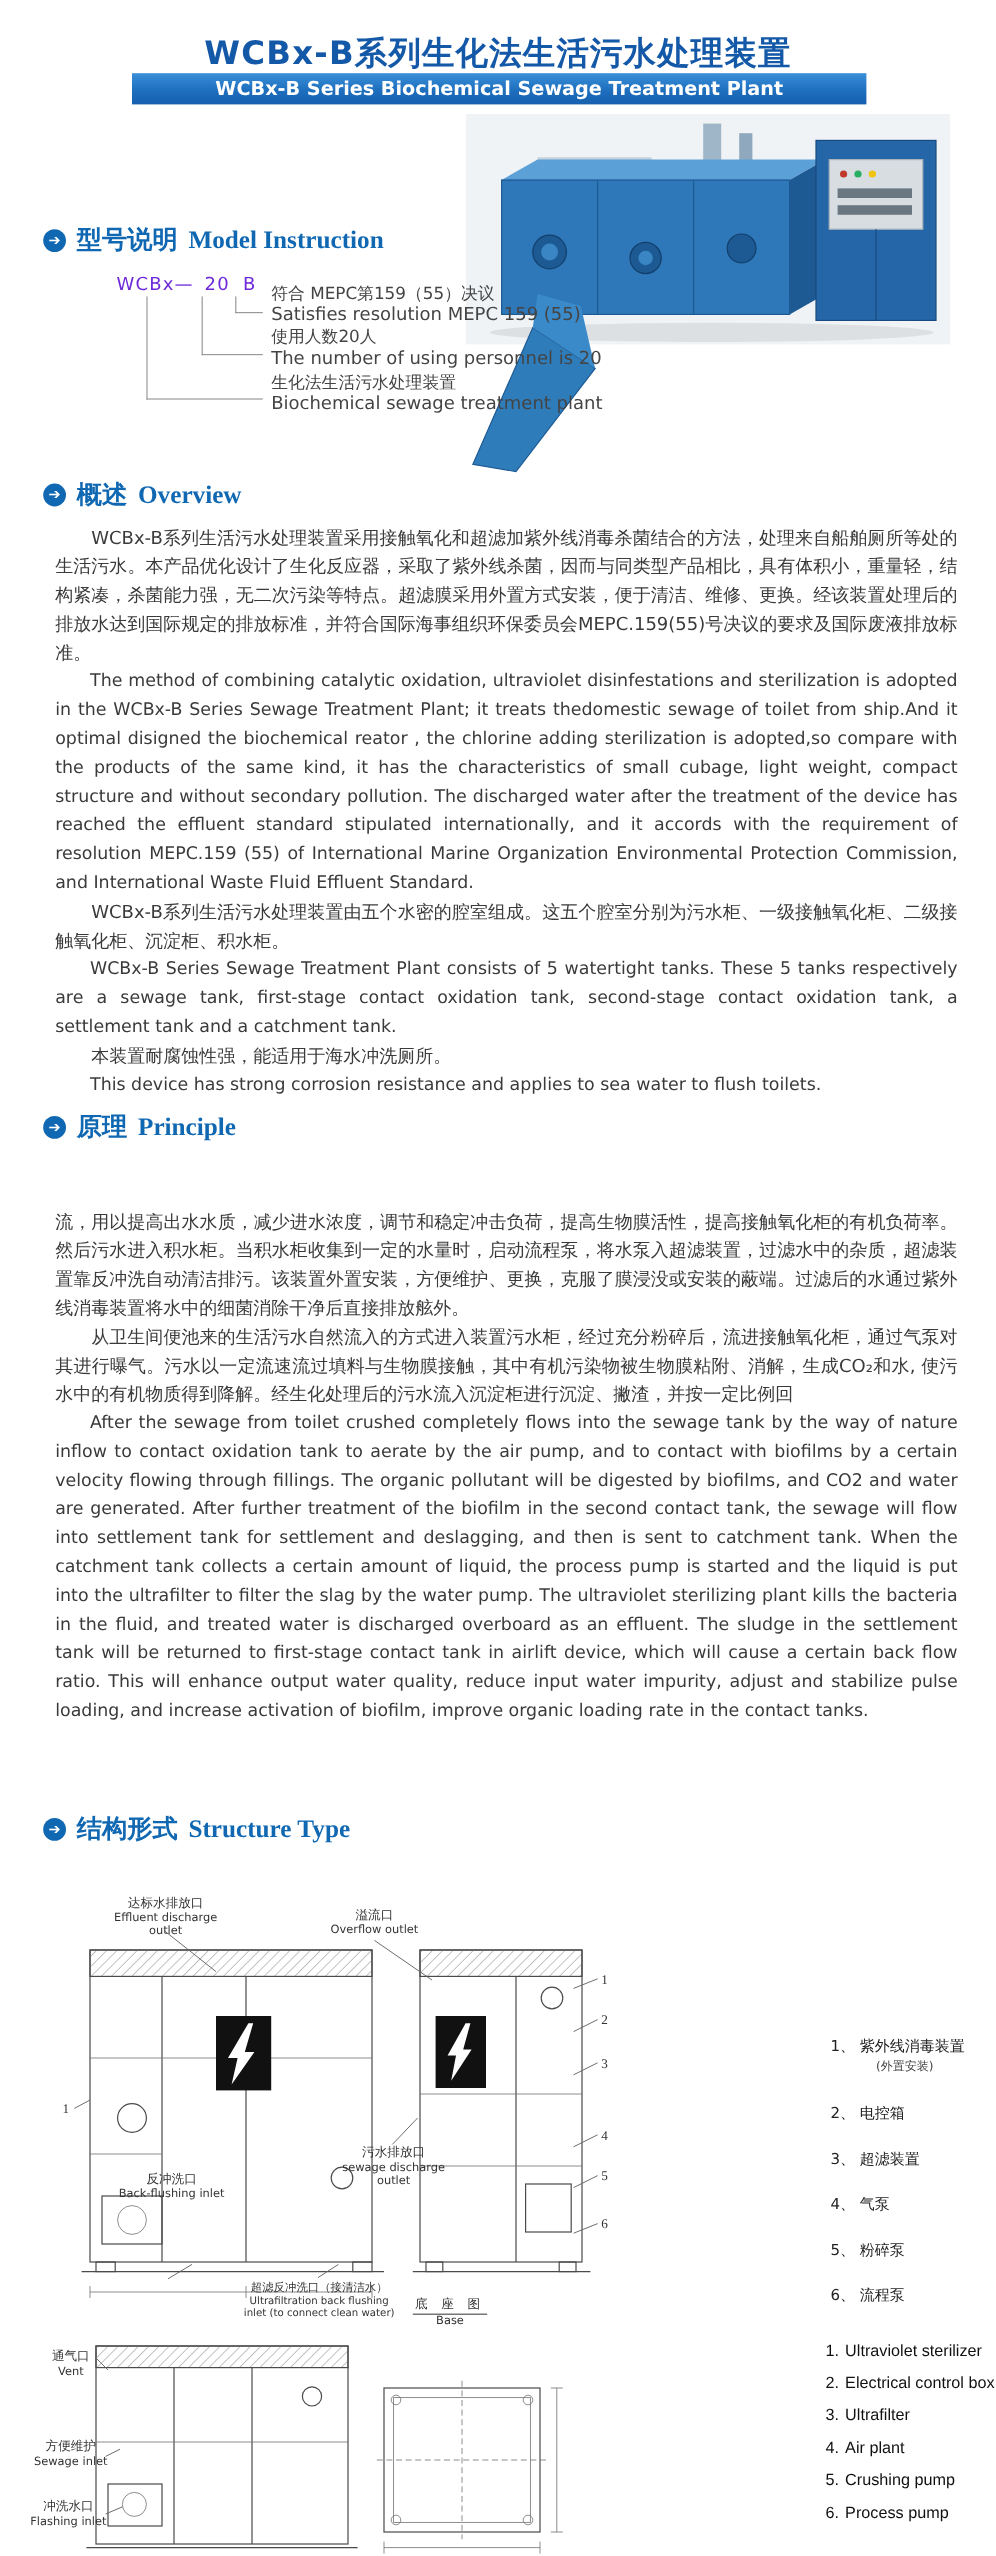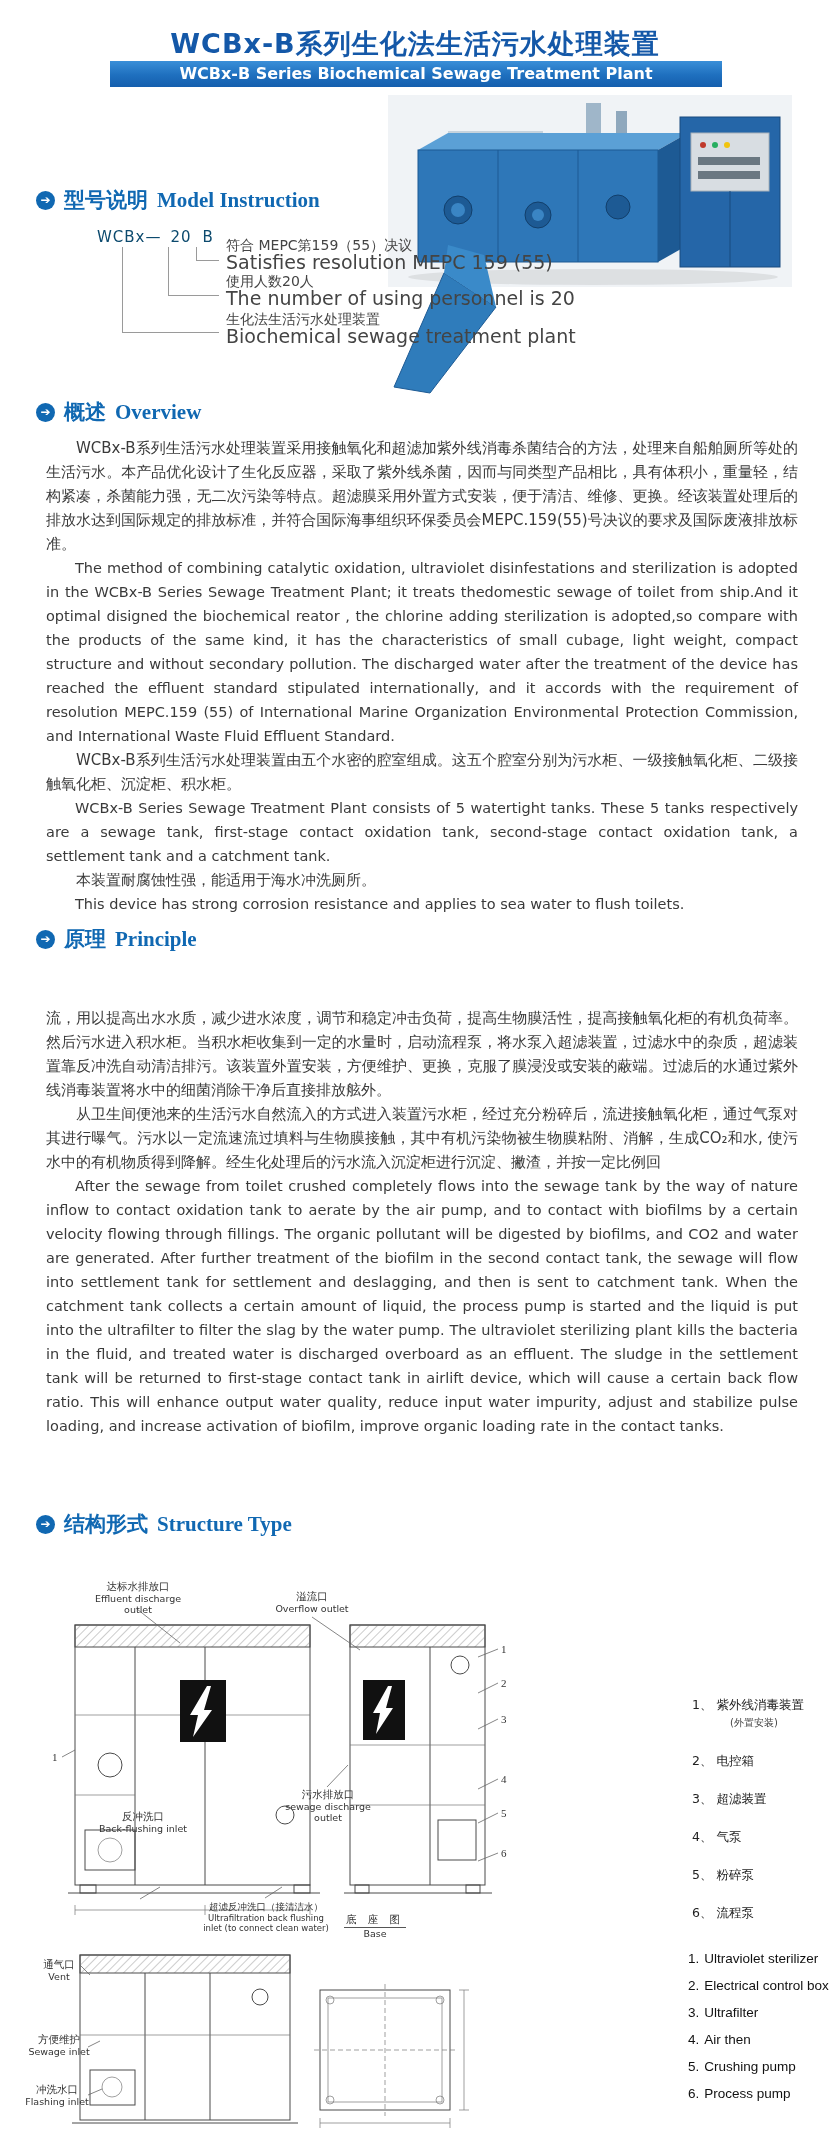--- a/index.html
+++ b/index.html
@@ -21,27 +21,27 @@
   }
   
   .sec-head{position:absolute;display:flex;align-items:center;gap:9px;}
   .sec-icon{
     width:19px;height:19px;border-radius:50%;background:#1068b2;color:#fff;
     font-size:12px;line-height:19px;text-align:center;flex:0 0 19px;
   }
   .sec-zh{font-size:21px;font-weight:bold;color:#1068b2;}
   .sec-en{font-size:21px;font-weight:bold;color:#1068b2;font-family:"Liberation Serif","DejaVu Serif",serif;}
   
-  .model-code{position:absolute;top:228px;left:97px;font-size:15px;color:#0c4a6e;letter-spacing:1px;}
+  .model-code{position:absolute;top:228px;left:97px;font-size:15px;color:#6d28d9;letter-spacing:1px;}
   .model-code .mc-num{margin-left:9px;}
   .model-code .mc-suf{margin-left:11px;}
   .mc-line{position:absolute;border-left:1px solid #9a9a9a;border-bottom:1px solid #9a9a9a;}
   .branch{position:absolute;left:226px;color:#444;}
   .branch .b-zh{font-size:14px;line-height:18px;}
-  .branch .b-en{font-size:19px;line-height:17px;}
+  .branch .b-en{font-size:15px;line-height:17px;}
   
   .text-block{position:absolute;left:46px;width:752px;text-align:justify;}
   .text-block p{margin:0;}
   p.zh{font-size:15px;line-height:24px;text-indent:2em;}
   p.en{font-size:14.5px;line-height:24px;text-indent:2em;}
   p.cont{text-indent:0;}
   p.gap-before{margin-top:38px;}
   
   .drawings{position:absolute;left:30px;top:1565px;width:640px;height:565px;}
   .dlabel{position:absolute;text-align:center;color:#333;}
@@ -333,21 +333,21 @@
   <div class="le-item">
     <span class="n">1.</span><span>Ultraviolet sterilizer</span>
   </div>
   <div class="le-item">
     <span class="n">2.</span><span>Electrical control box</span>
   </div>
   <div class="le-item">
     <span class="n">3.</span><span>Ultrafilter</span>
   </div>
   <div class="le-item">
-    <span class="n">4.</span><span>Air then</span>
+    <span class="n">4.</span><span>Air plant</span>
   </div>
   <div class="le-item">
     <span class="n">5.</span><span>Crushing pump</span>
   </div>
   <div class="le-item">
     <span class="n">6.</span><span>Process pump</span>
   </div>
 </div>
 
 </body></html>

